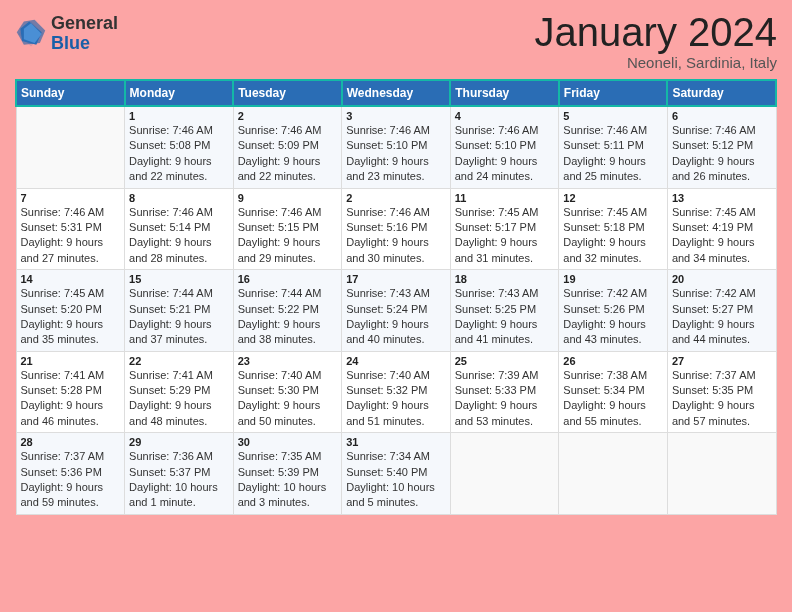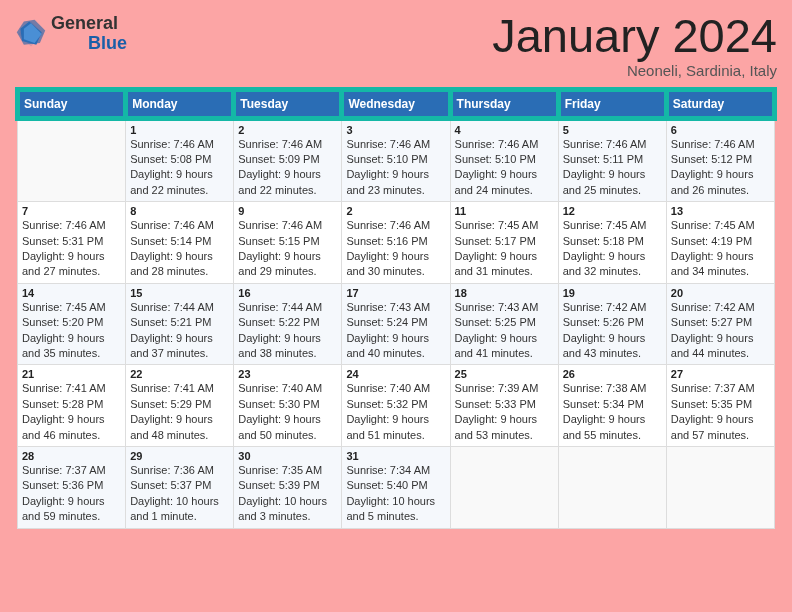--- a/index.html
+++ b/index.html
@@ -34,42 +34,42 @@
     }
     .logo-icon {
       width: 32px;
       height: 32px;
       margin-right: 4px;
     }
     .title-block {
       text-align: right;
     }
     .title-month {
-      font-size: 47px;
+      font-size: 40px;
       font-weight: normal;
       color: #222;
       line-height: 1.1;
     }
     .title-location {
       font-size: 15px;
       color: #555;
     }
     table {
       width: 100%;
       border-collapse: collapse;
       table-layout: fixed;
     }
     thead tr th {
       background: #2a6db5;
       color: #fff;
       font-size: 12px;
       font-weight: bold;
       padding: 5px 4px;
       text-align: left;
-      border: 5px solid #14b8a6;
+      border: 2px solid #14b8a6;
     }
     tbody tr td {
       vertical-align: top;
       border: 1px solid #ddd;
       padding: 3px 4px;
       font-size: 9.5px;
       color: #333;
       background: #fff;
       height: 78px;
     }
@@ -102,21 +102,21 @@
   <div class="header">
     <div class="logo">
       <svg class="logo-icon" viewBox="0 0 36 36">
         <polygon points="18,4 32,18 18,32 4,18" fill="#1a5fa8" opacity="0.15"></polygon>
         <polygon points="22,2 34,14 28,28 10,30 2,16 10,4" fill="#1a5fa8" opacity="0.6"></polygon>
         <polygon points="18,6 30,16 24,30 8,26 6,12 16,4" fill="#2a6db5"></polygon>
         <polygon points="20,8 30,18 22,28 10,24 10,12 18,6" fill="#4a8fd5"></polygon>
       </svg>
       <div class="logo-text">
         <span style="font-size:18px;font-weight:bold;color:#333;line-height:1.1;">General</span>
-        <span style="font-size:18px;font-weight:bold;color:#1a5fa8;line-height:1.1;margin-left:37px;">Blue</span>
+        <span style="font-size:18px;font-weight:bold;color:#1a5fa8;line-height:1.1;">Blue</span>
       </div>
     </div>
     <div class="title-block">
       <div class="title-month">January 2024</div>
       <div class="title-location">Neoneli, Sardinia, Italy</div>
     </div>
   </div>
 
   <table>
     <thead>

